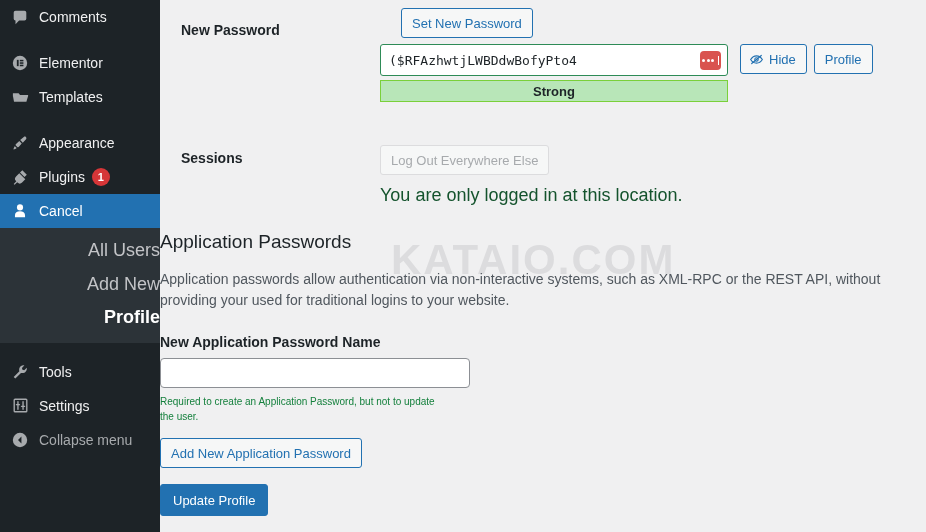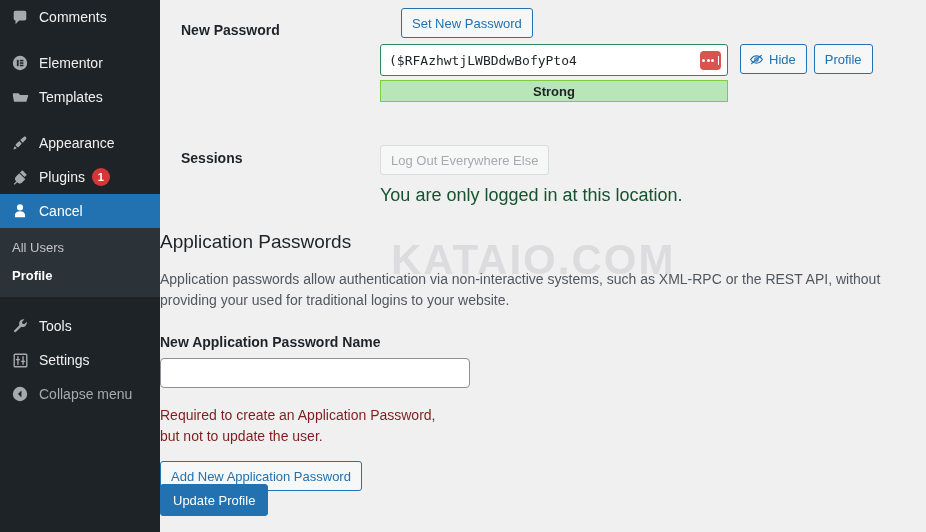--- a/index.html
+++ b/index.html
@@ -88,25 +88,26 @@
     margin-left: 7px;
     padding: 0 5px;
     box-sizing: border-box;
   }
   .submenu {
     background: #2c3338;
     padding: 6px 0 8px 0;
   }
   .submenu-item {
     display: block;
-    font-size: 13px;
+    font-size: 18px;
     color: #c3c4c7;
     padding: 6px 0 6px 12px;
     line-height: 1.2;
     cursor: pointer;
+    text-align: right;
   }
   .submenu-item.current {
     color: #fff;
     font-weight: bold;
   }
 
   
   .main {
     flex: 1 1 auto;
     position: relative;
@@ -304,23 +305,23 @@
     border: 1px solid #8c8f94;
     border-radius: 4px;
     box-sizing: border-box;
     padding: 0 8px;
     font-size: 14px;
     font-family: "Liberation Sans", sans-serif;
     color: #2c3338;
     outline: none;
   }
   .help {
-    margin: 17px 0 0 0;
-    font-size: 14px;
-    color: #7f1d1d;
+    margin: 6px 0 0 0;
+    font-size: 10px;
+    color: #15803d;
     line-height: 1.5;
     width: 290px;
   }
   .btn-add { margin-top: 14px; }
   .update-wrap { position: absolute; left: 0; top: 484px; }
 </style>
 </head>
 <body>
 
 <div class="app">
@@ -390,20 +391,21 @@
         <svg width="18" height="18" viewBox="0 0 20 20" fill="currentColor">
           <circle cx="10" cy="6" r="3.4"></circle>
           <path d="M10 10.4c-3.3 0-5.6 1.9-5.6 4.2V17h11.2v-2.4c0-2.3-2.3-4.2-5.6-4.2z"></path>
         </svg>
       </span>
       <span class="lbl">Cancel</span>
     </div>
 
     <div class="submenu">
       <span class="submenu-item">All Users</span>
+      <span class="submenu-item">Add New</span>
       <span class="submenu-item current">Profile</span>
     </div>
 
     <div class="spacer"></div>
 
     <div class="menu-item">
       <span class="ico">
         <svg width="18" height="18" viewBox="0 0 20 20" fill="currentColor">
           <path d="M14.9 2.6a5 5 0 0 0-5.6 6.6L3 15.5l1.8 1.8 6.3-6.3a5 5 0 0 0 6.4-5.8l-2.8 2.8-2-.5-.5-2z"></path>
         </svg>

